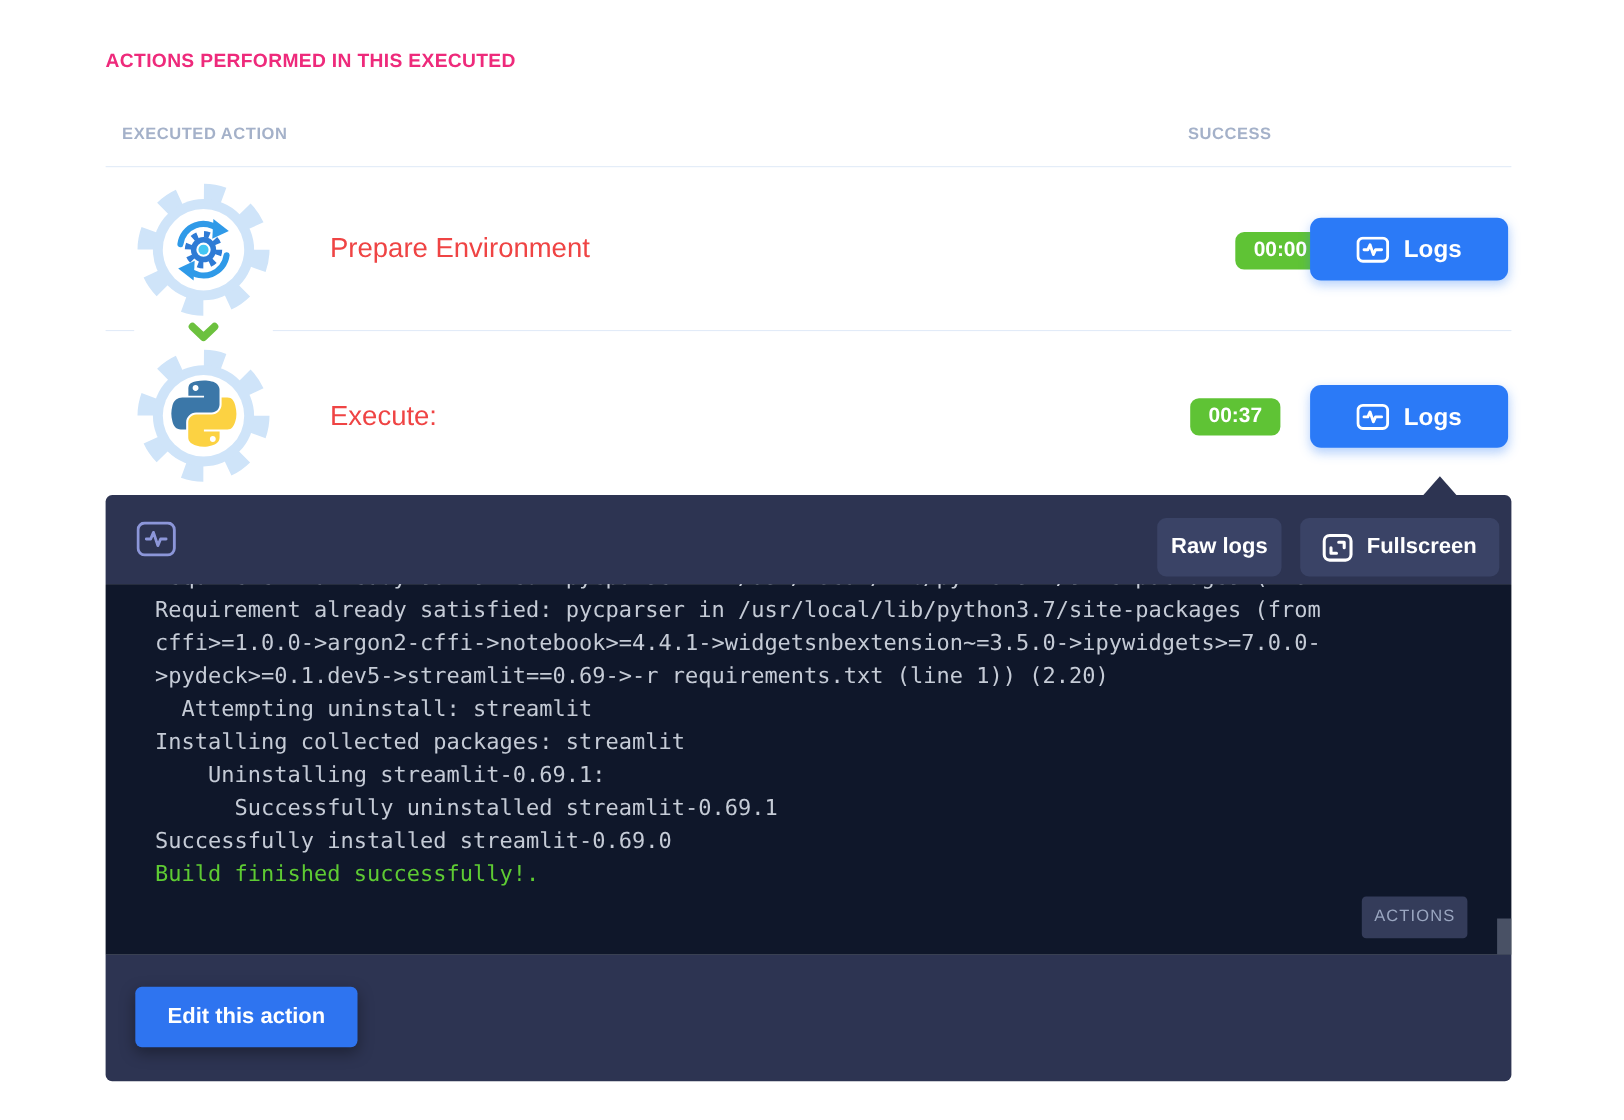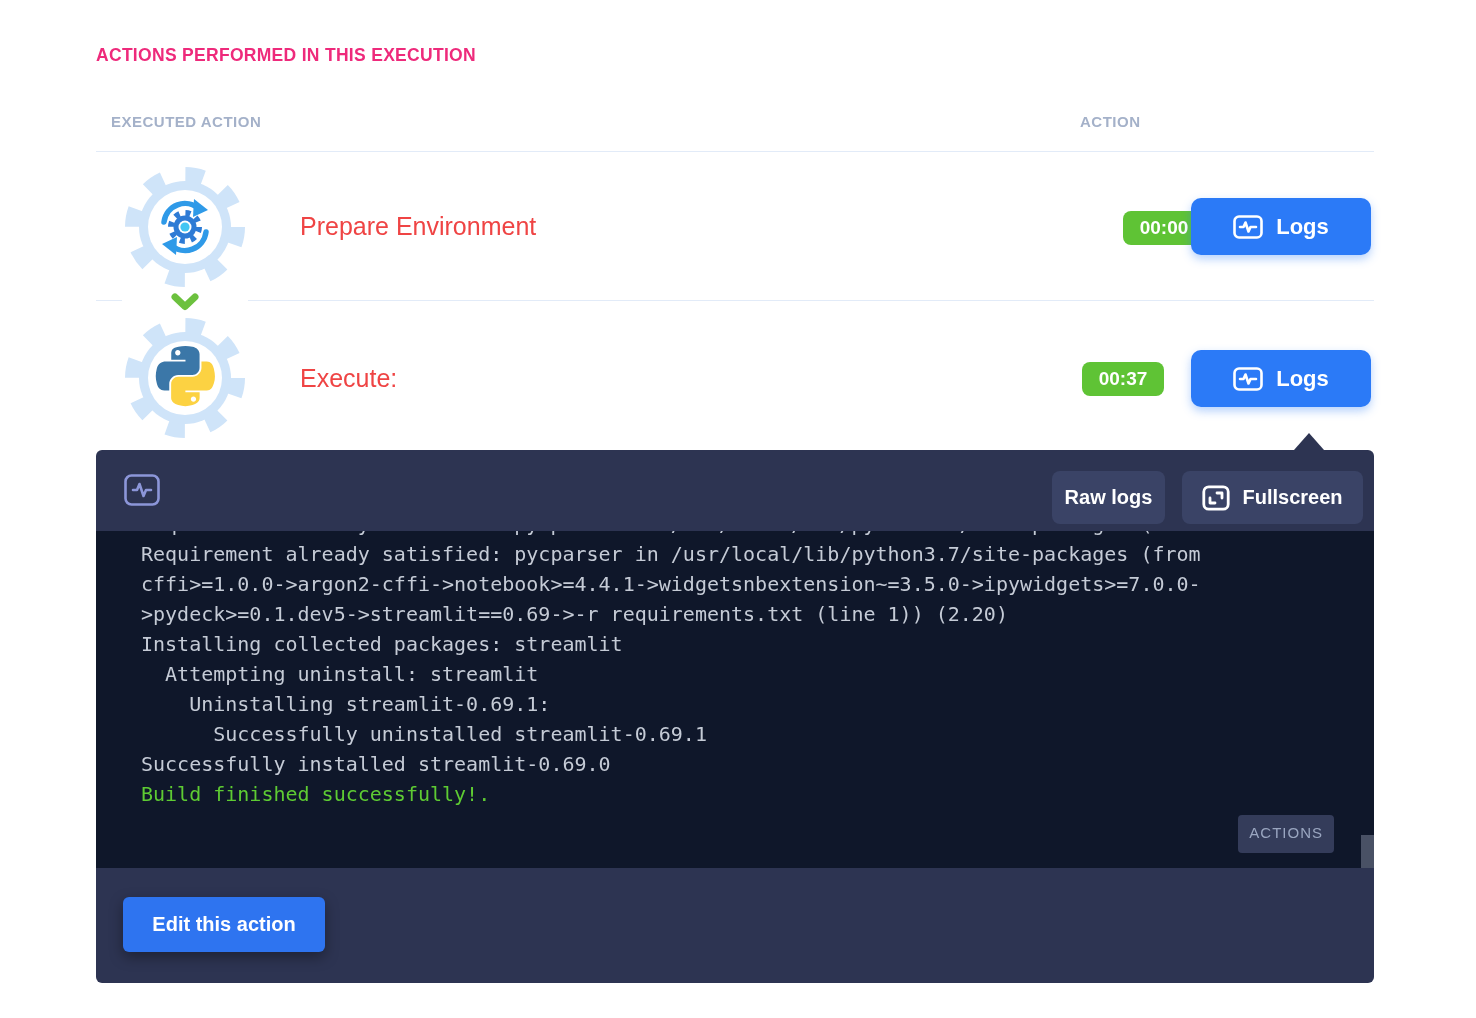--- a/index.html
+++ b/index.html
@@ -106,24 +106,24 @@
     color:#ffffff; font-family:"Liberation Sans",sans-serif;
     font-size:20px; font-weight:bold;
     box-shadow:0 5px 14px rgba(0,0,0,.35);
   }
 </style>
 </head>
 <body>
 
 <div id="screen">
 
-  <div class="page-title">ACTIONS PERFORMED IN THIS EXECUTION</div>
+  <div class="page-title">ACTIONS PERFORMED IN THIS EXECUTED</div>
 
   <div class="col-header col-action">EXECUTED ACTION</div>
-  <div class="col-header col-status">ACTION</div>
+  <div class="col-header col-status">SUCCESS</div>
 
   <div class="divider d1"></div>
 
   <div class="action-icon icon-r1">
     <svg width="122" height="122" viewBox="0 0 122 122">
       <circle cx="61" cy="61" r="52" fill="none" stroke="#cfe4f9" stroke-width="16" stroke-dasharray="18 22.84"></circle>
       <circle cx="61" cy="61" r="46" fill="#cfe4f9"></circle>
       <circle cx="61" cy="61" r="37" fill="#ffffff"></circle>
       <g transform="translate(29,29)">
         <path d="M11 27 A 21 21 0 0 1 46 14" fill="none" stroke="#2f9ae8" stroke-width="5.5" stroke-linecap="round"></path>
@@ -203,22 +203,22 @@
         </span>
         <span>Fullscreen</span>
       </button>
     </div>
 
     <div class="log-body">
       <div class="log-line clipped">Requirement already satisfied: pycparser in /usr/local/lib/python3.7/site-packages (from</div>
       <div class="log-line">Requirement already satisfied: pycparser in /usr/local/lib/python3.7/site-packages (from</div>
       <div class="log-line">cffi&gt;=1.0.0-&gt;argon2-cffi-&gt;notebook&gt;=4.4.1-&gt;widgetsnbextension~=3.5.0-&gt;ipywidgets&gt;=7.0.0-</div>
       <div class="log-line">&gt;pydeck&gt;=0.1.dev5-&gt;streamlit==0.69-&gt;-r requirements.txt (line 1)) (2.20)</div>
+      <div class="log-line">  Attempting uninstall: streamlit</div>
       <div class="log-line">Installing collected packages: streamlit</div>
-      <div class="log-line">  Attempting uninstall: streamlit</div>
       <div class="log-line">    Uninstalling streamlit-0.69.1:</div>
       <div class="log-line">      Successfully uninstalled streamlit-0.69.1</div>
       <div class="log-line">Successfully installed streamlit-0.69.0</div>
       <div class="log-line ok">Build finished successfully!.</div>
       <span class="success-badge">ACTIONS</span>
       <div class="scroll-thumb"></div>
     </div>
 
     <div class="panel-footer">
       <button class="edit-btn">Edit this action</button>

